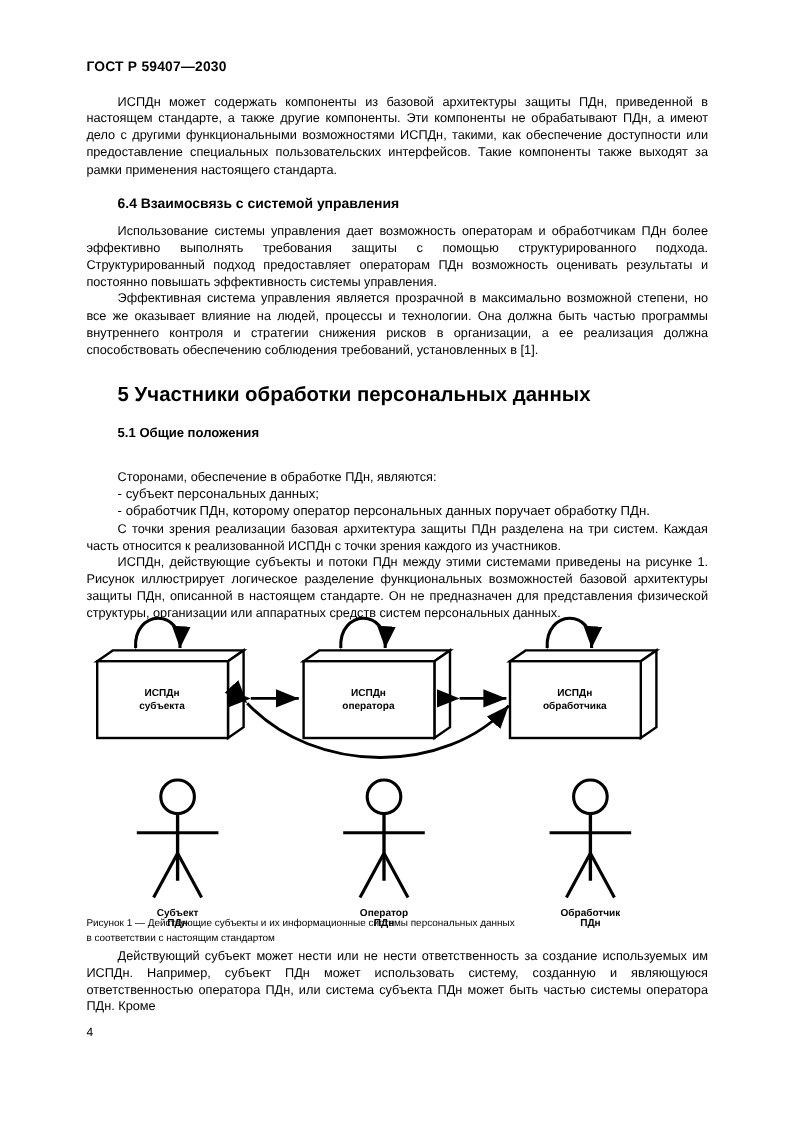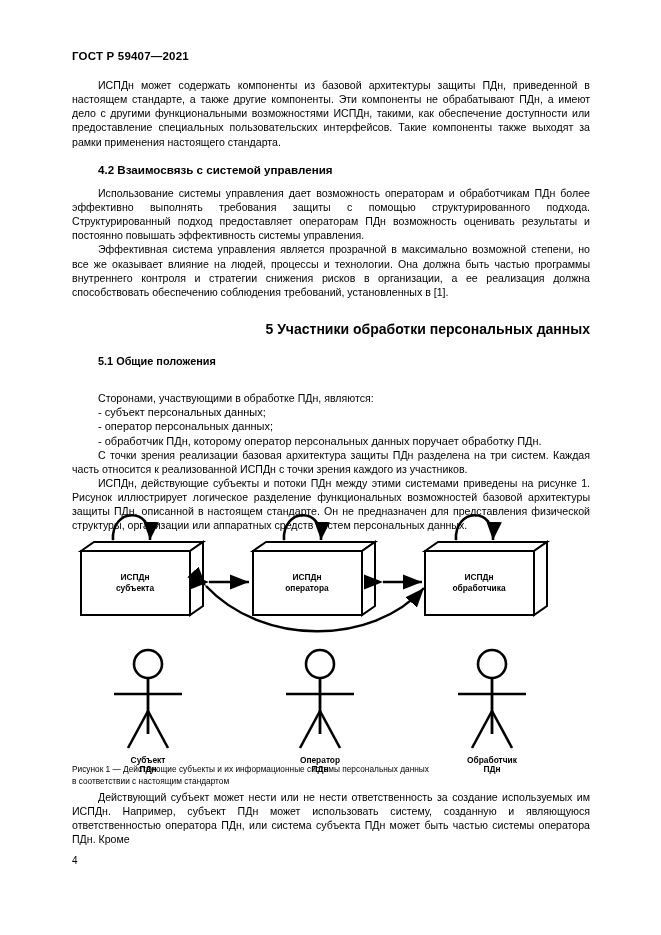--- a/index.html
+++ b/index.html
@@ -52,25 +52,24 @@
   }
   h2.sec {
     margin: 14px 0 9px 0;
     font-size: 11.6px;
     font-weight: bold;
     text-indent: 26px;
     line-height: 14px;
   }
   h1.sec-main {
     margin: 22px 0 0 0;
-    font-size: 14px;
+    font-size: 17px;
     font-weight: bold;
     text-indent: 26px;
     line-height: 16px;
-    text-align: right;
   }
   h3.sub {
     margin: 17px 0 23px 0;
     font-size: 10.9px;
     font-weight: bold;
     text-indent: 26px;
     line-height: 14px;
   }
   .figure-wrap {
     position: absolute;
@@ -111,39 +110,38 @@
     font-size: 8.4px;
     font-weight: bold;
     text-anchor: middle;
   }
 </style>
 </head>
 <body>
 
 <div class="page">
 
-  <div class="header">ГОСТ Р 59407—2021</div>
+  <div class="header">ГОСТ Р 59407—2030</div>
 
   <div class="content">
 
     <p class="body">ИСПДн может содержать компоненты из базовой архитектуры защиты ПДн, приведенной в настоящем стандарте, а также другие компоненты. Эти компоненты не обрабатывают ПДн, а имеют дело с другими функциональными возможностями ИСПДн, такими, как обеспечение доступности или предоставление специальных пользовательских интерфейсов. Такие компоненты также выходят за рамки применения настоящего стандарта.</p>
 
-    <h2 class="sec">4.2 Взаимосвязь с системой управления</h2>
+    <h2 class="sec">6.4 Взаимосвязь с системой управления</h2>
 
     <p class="body">Использование системы управления дает возможность операторам и обработчикам ПДн более эффективно выполнять требования защиты с помощью структурированного подхода. Структурированный подход предоставляет операторам ПДн возможность оценивать результаты и постоянно повышать эффективность системы управления.</p>
     <p class="body">Эффективная система управления является прозрачной в максимально возможной степени, но все же оказывает влияние на людей, процессы и технологии. Она должна быть частью программы внутреннего контроля и стратегии снижения рисков в организации, а ее реализация должна способствовать обеспечению соблюдения требований, установленных в [1].</p>
 
     <h1 class="sec-main">5 Участники обработки персональных данных</h1>
 
     <h3 class="sub">5.1 Общие положения</h3>
 
-    <p class="body">Сторонами, участвующими в обработке ПДн, являются:</p>
+    <p class="body">Сторонами, обеспечение в обработке ПДн, являются:</p>
 
     <p class="dash-item">-  субъект персональных данных;</p>
-    <p class="dash-item">-  оператор персональных данных;</p>
     <p class="dash-item">-  обработчик ПДн, которому оператор персональных данных поручает обработку ПДн.</p>
 
     <p class="body">С точки зрения реализации базовая архитектура защиты ПДн разделена на три систем. Каждая часть относится к реализованной ИСПДн с точки зрения каждого из участников.</p>
     <p class="body">ИСПДн, действующие субъекты и потоки ПДн между этими системами приведены на рисунке 1. Рисунок иллюстрирует логическое разделение функциональных возможностей базовой архитектуры защиты ПДн, описанной в настоящем стандарте. Он не предназначен для представления физической структуры, организации или аппаратных средств систем персональных данных.</p>
 
   </div>
 
   <div class="figure-wrap">
     <svg width="518" height="268" viewBox="0 0 518 268">
       <defs>

